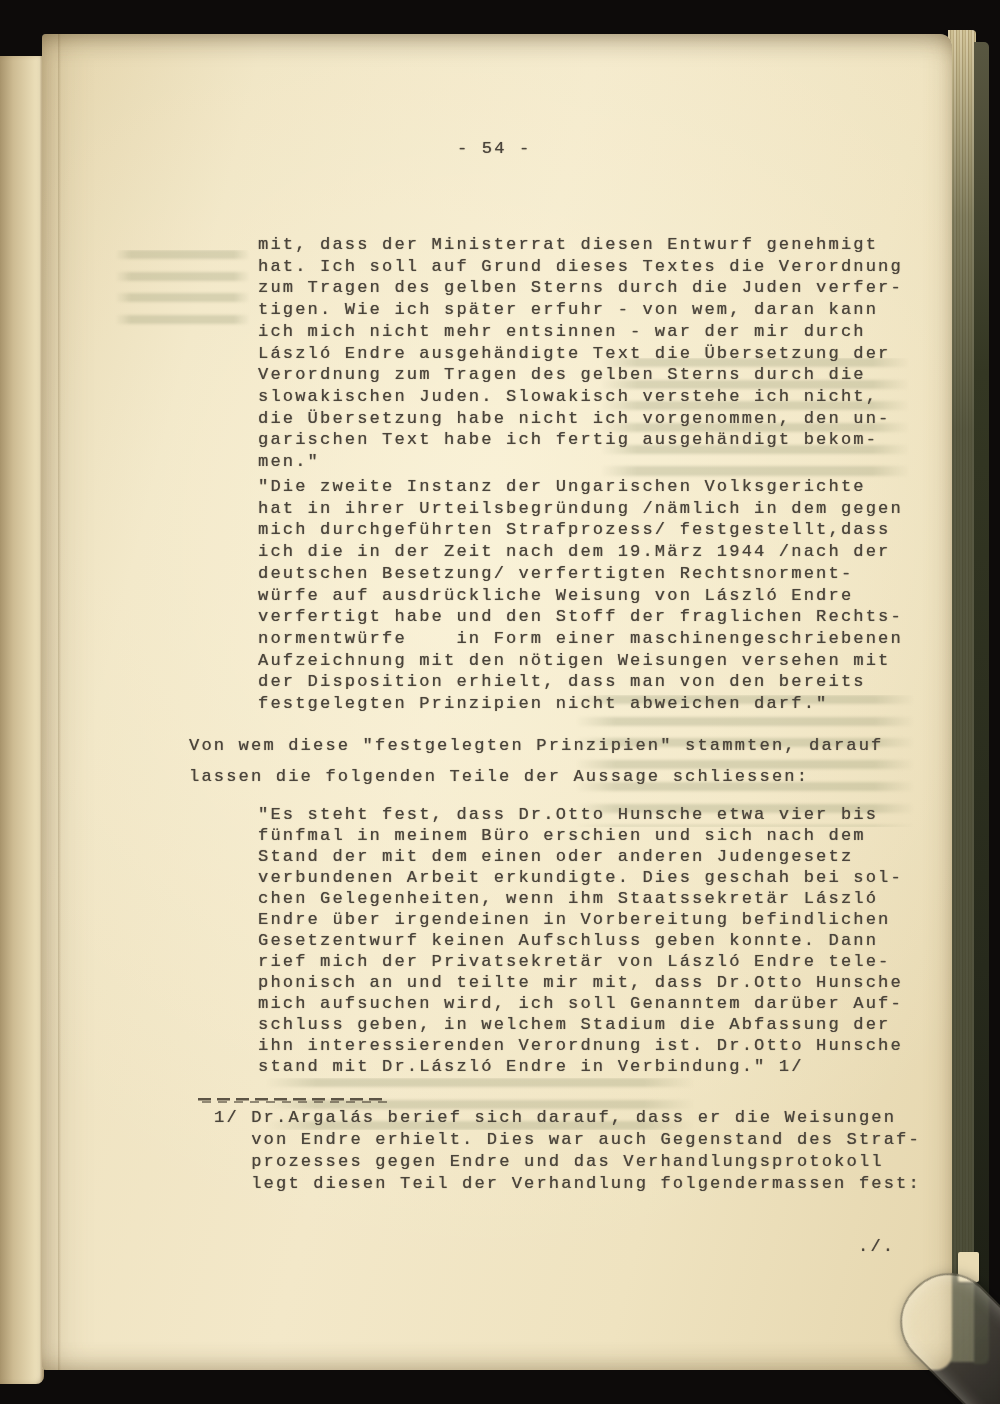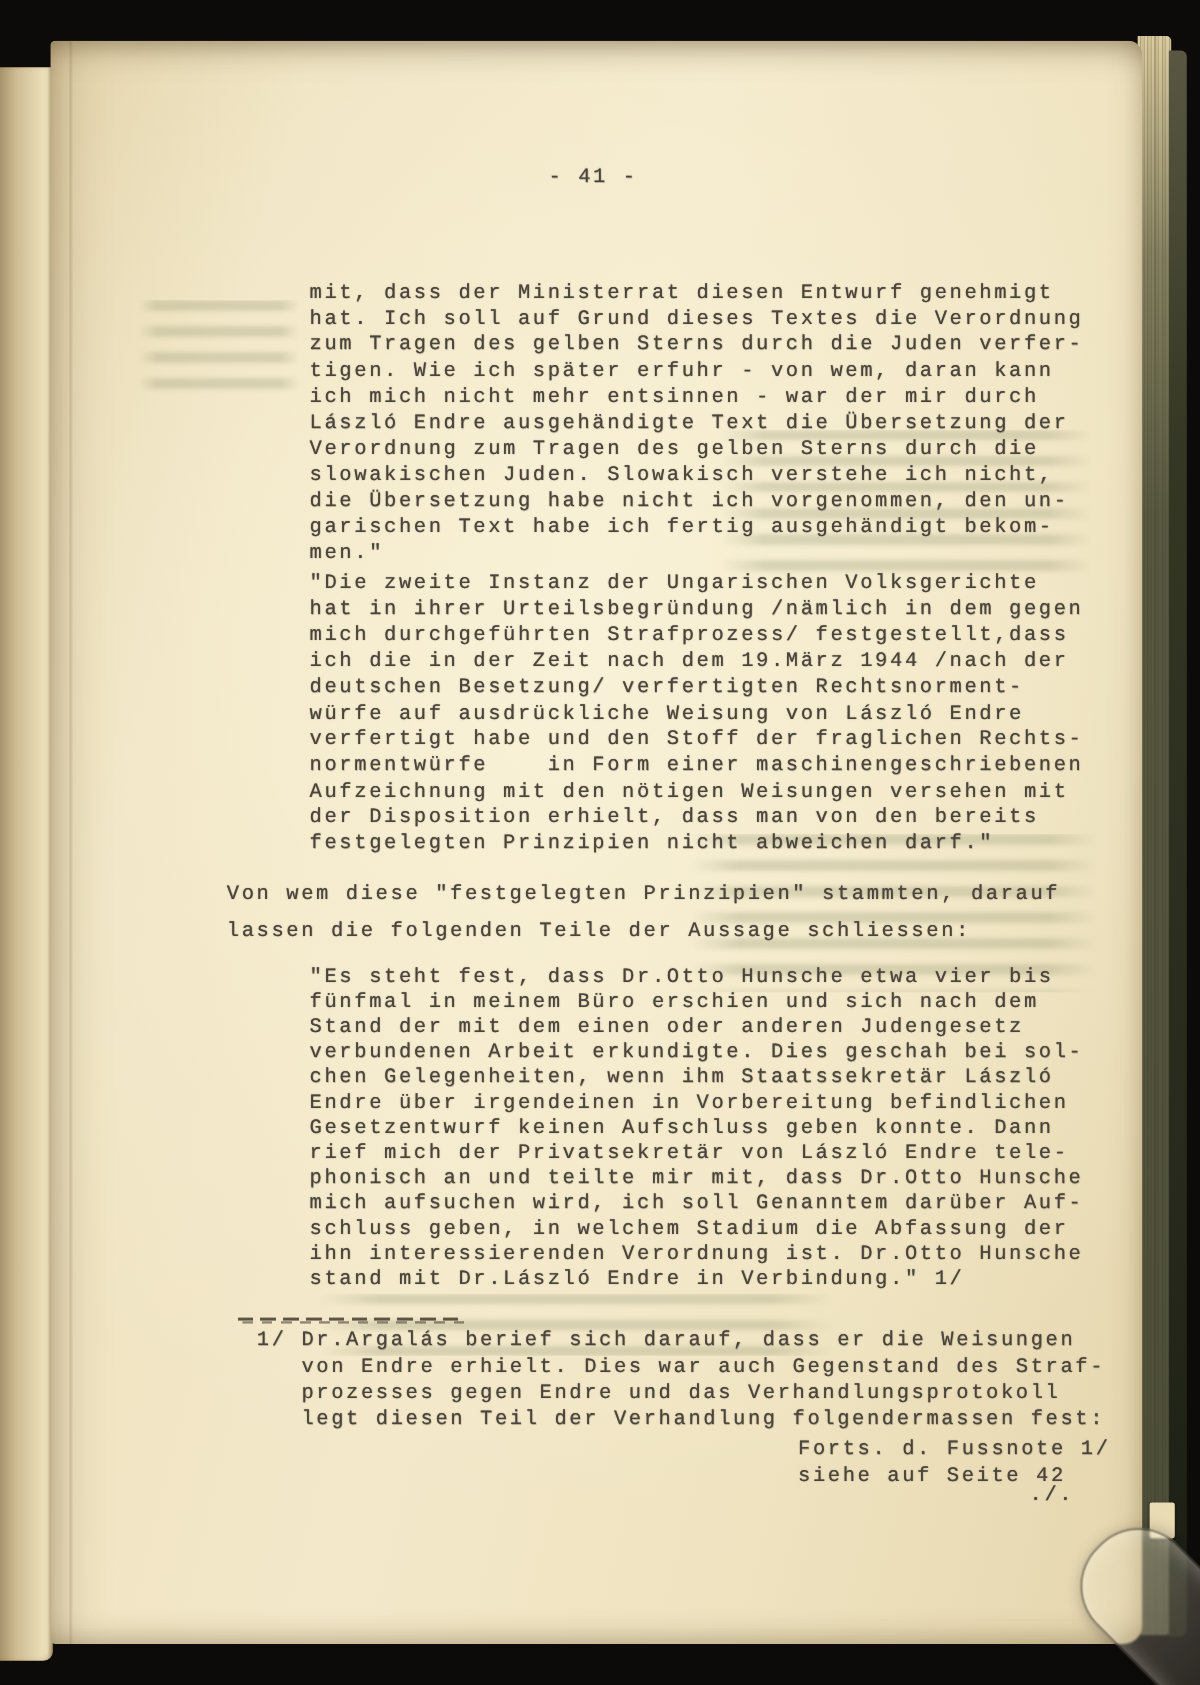--- a/index.html
+++ b/index.html
@@ -105,21 +105,21 @@
   <div class="page-stack-edge"></div>
   <div class="cover-edge"></div>
 
   <div class="page">
 
     <div class="ghost g1"></div>
     <div class="ghost g2"></div>
     <div class="ghost g3"></div>
     <div class="ghost g4"></div>
 
-    <div class="tw page-number">- 41 -</div>
+    <div class="tw page-number">- 54 -</div>
 
     <div class="tw quote1">mit, dass der Ministerrat diesen Entwurf genehmigt
 hat. Ich soll auf Grund dieses Textes die Verordnung
 zum Tragen des gelben Sterns durch die Juden verfer-
 tigen. Wie ich später erfuhr - von wem, daran kann
 ich mich nicht mehr entsinnen - war der mir durch
 László Endre ausgehändigte Text die Übersetzung der
 Verordnung zum Tragen des gelben Sterns durch die
 slowakischen Juden. Slowakisch verstehe ich nicht,
 die Übersetzung habe nicht ich vorgenommen, den un-
@@ -155,22 +155,20 @@
 ihn interessierenden Verordnung ist. Dr.Otto Hunsche
 stand mit Dr.László Endre in Verbindung." 1/</div>
 
     <div class="footnote-rule"></div>
 
     <div class="tw fn footnote">1/ Dr.Argalás berief sich darauf, dass er die Weisungen
    von Endre erhielt. Dies war auch Gegenstand des Straf-
    prozesses gegen Endre und das Verhandlungsprotokoll
    legt diesen Teil der Verhandlung folgendermassen fest:</div>
 
-    <div class="tw fn forts">Forts. d. Fussnote 1/
-siehe auf Seite 42</div>
 
     <div class="tw endmark">./.</div>
   </div>
 
   <div class="edge-tab"></div>
   <div class="paddle"></div>
 
 </div>
 
 </body></html>

